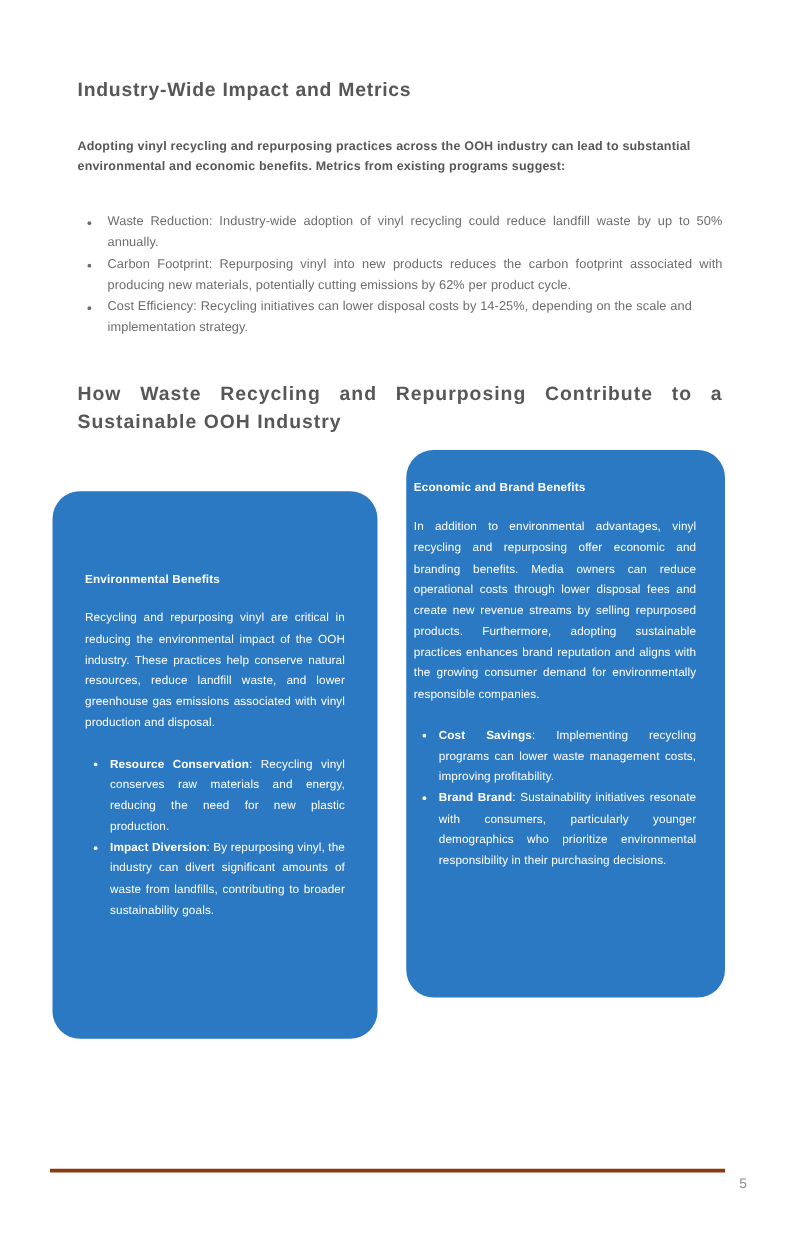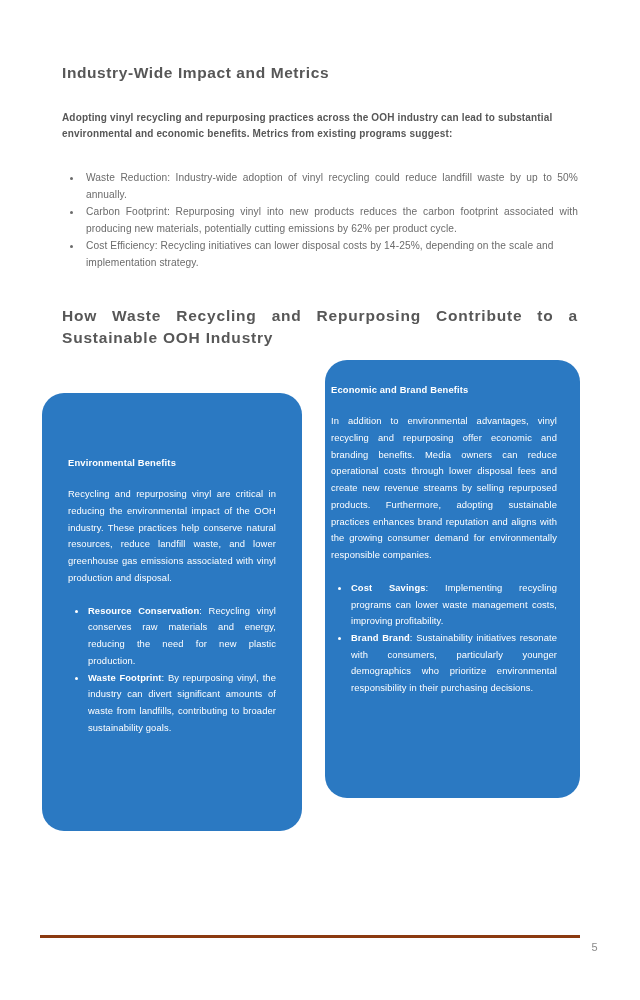--- a/index.html
+++ b/index.html
@@ -202,21 +202,21 @@
   <h2 class="section-heading" id="heading-2">
     <span class="line-justify">How Waste Recycling and Repurposing Contribute to a</span>
     <span>Sustainable OOH Industry</span>
   </h2>
 
   <div class="card" id="card-left">
     <div class="card-title">Environmental Benefits</div>
     <p class="card-paragraph">Recycling and repurposing vinyl are critical in reducing the environmental impact of the OOH industry. These practices help conserve natural resources, reduce landfill waste, and lower greenhouse gas emissions associated with vinyl production and disposal.</p>
     <ul class="card-list">
       <li><span class="lead">Resource Conservation</span><span>: Recycling vinyl conserves raw materials and energy, reducing the need for new plastic production.</span></li>
-      <li><span class="lead">Waste Footprint</span><span>: By repurposing vinyl, the industry can divert significant amounts of waste from landfills, contributing to broader sustainability goals.</span></li>
+      <li><span class="lead">Impact Diversion</span><span>: By repurposing vinyl, the industry can divert significant amounts of waste from landfills, contributing to broader sustainability goals.</span></li>
     </ul>
   </div>
 
   <div class="card" id="card-right">
     <div class="card-title">Economic and Brand Benefits</div>
     <p class="card-paragraph">In addition to environmental advantages, vinyl recycling and repurposing offer economic and branding benefits. Media owners can reduce operational costs through lower disposal fees and create new revenue streams by selling repurposed products. Furthermore, adopting sustainable practices enhances brand reputation and aligns with the growing consumer demand for environmentally responsible companies.</p>
     <ul class="card-list">
       <li><span class="lead">Cost Savings</span><span>: Implementing recycling programs can lower waste management costs, improving profitability.</span></li>
       <li><span class="lead">Brand Brand</span><span>: Sustainability initiatives resonate with consumers, particularly younger demographics who prioritize environmental responsibility in their purchasing decisions.</span></li>
     </ul>

